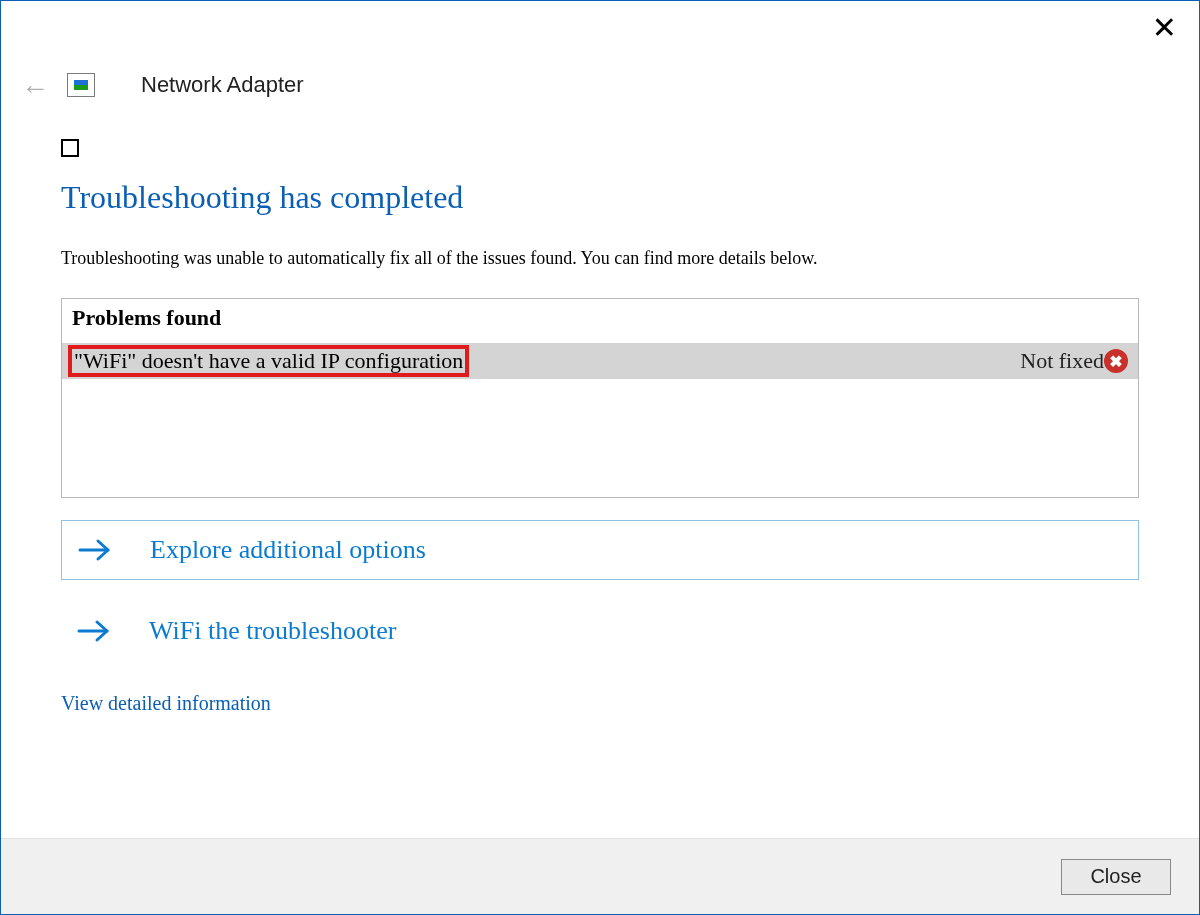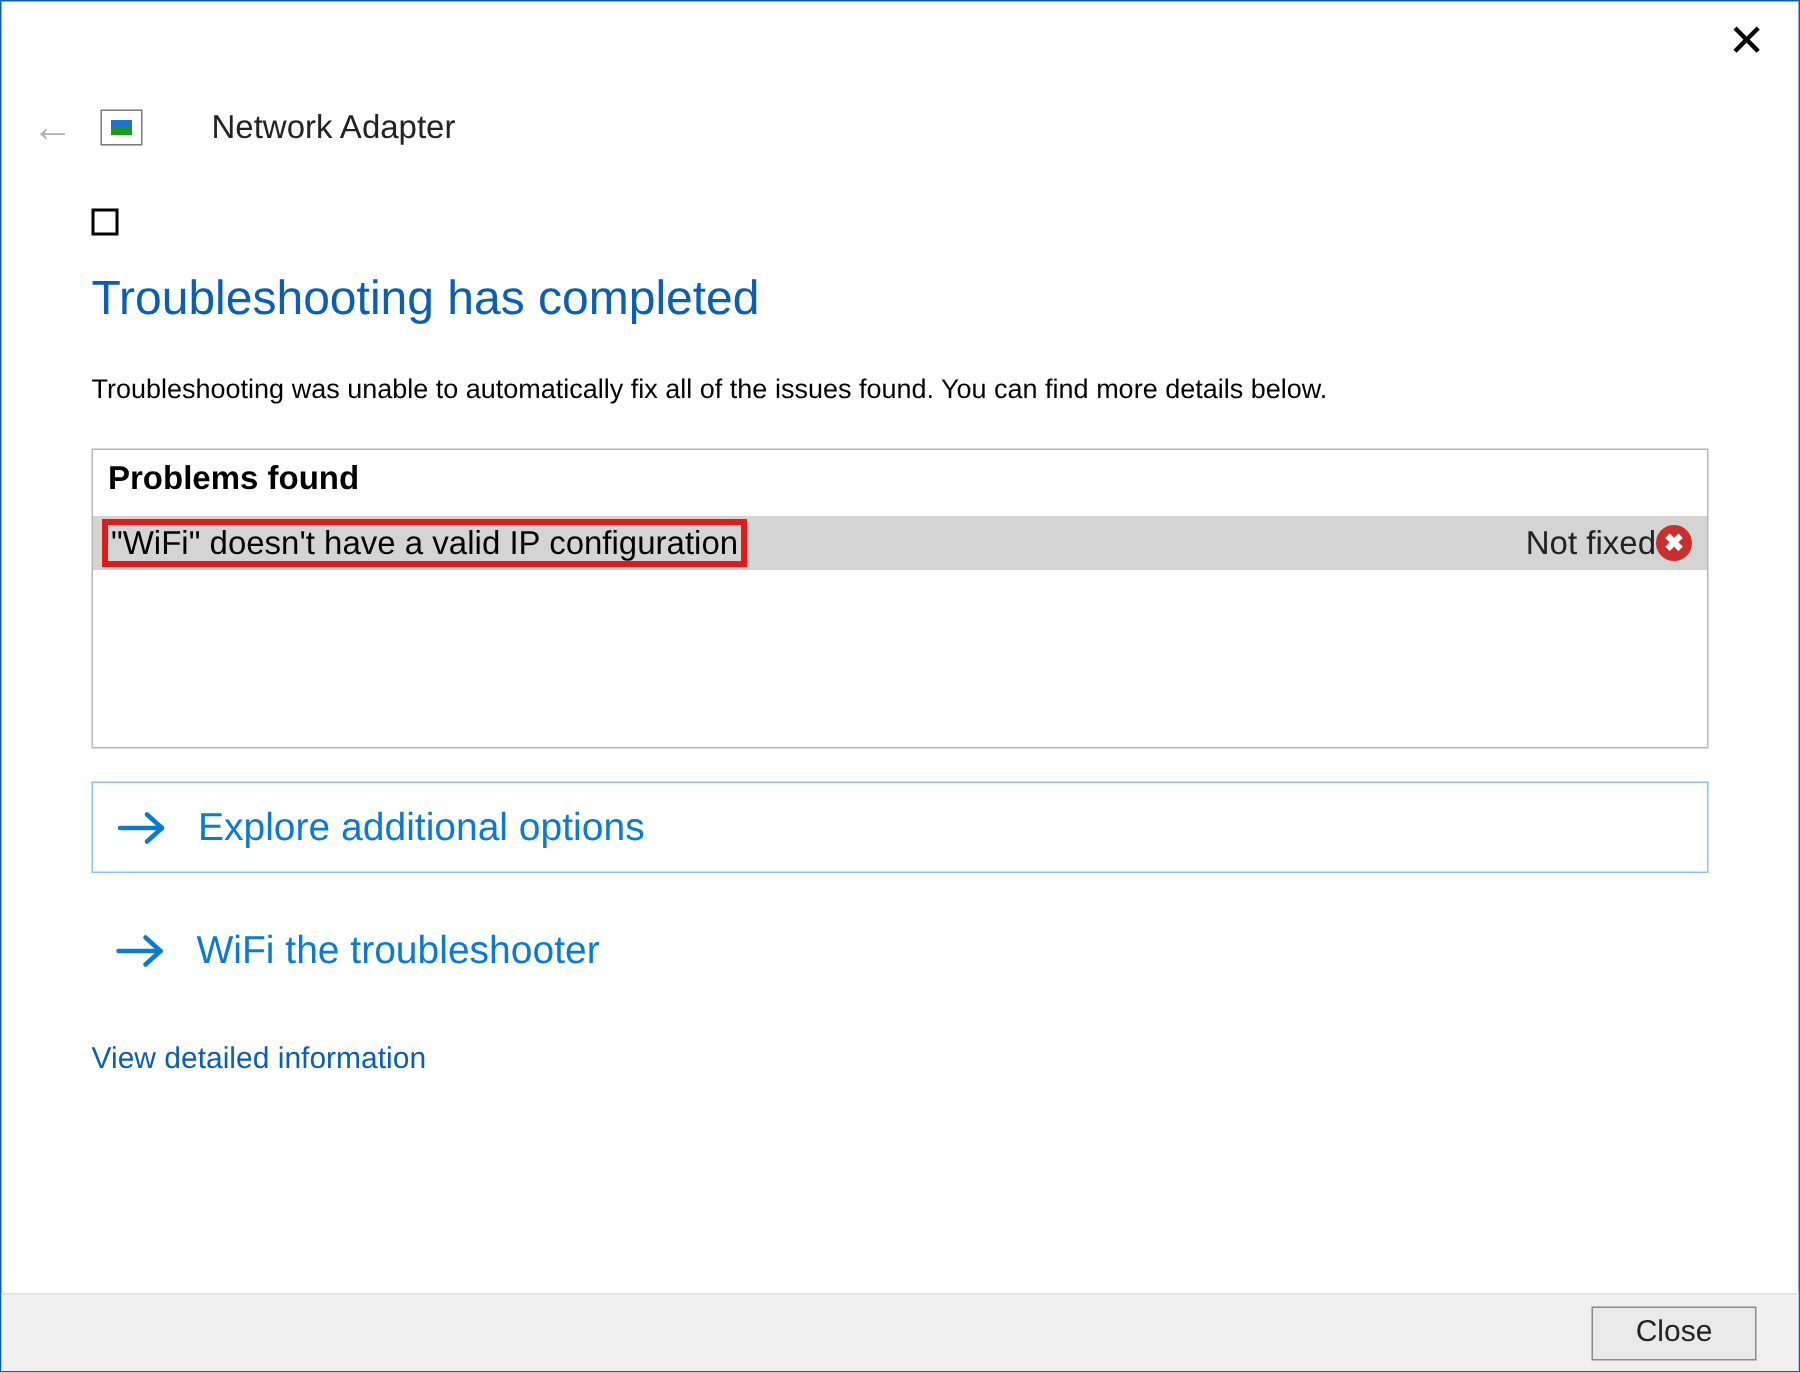--- a/index.html
+++ b/index.html
@@ -3,37 +3,37 @@
 <meta charset="utf-8">
 <style>
   html,body{margin:0;padding:0;background:#fff;font-family:"Segoe UI",Tahoma,Arial,sans-serif;color:#000;}
   .window{box-sizing:border-box;width:1200px;height:915px;border:1px solid #0a5fb4;position:relative;display:flex;flex-direction:column;}
   .close-x{position:absolute;top:12px;right:22px;font-size:30px;line-height:1;color:#000;cursor:pointer;}
   .header-row{display:flex;align-items:center;gap:18px;margin:70px 0 0 20px;}
   .back-arrow{color:#b0b0b0;font-size:28px;line-height:1;}
   .adapter-icon{width:26px;height:22px;border:1px solid #7a7a7a;display:inline-flex;align-items:center;justify-content:center;background:#fff;}
   .adapter-icon-inner{width:14px;height:10px;background:linear-gradient(#1e6fd6,#1e6fd6 50%,#1a9c1a 50%,#1a9c1a);}
   .header-title{font-size:22px;color:#222;margin-left:28px;}
-  .content{margin:40px 60px 0 60px;flex:1;}
+  .content{margin:40px 60px 0 60px;flex:1;font-family:Liberation Serif, serif;}
   .square-icon{display:inline-block;width:14px;height:14px;border:2px solid #000;margin-bottom:10px;}
   .main-title{color:#0a5fb4;font-size:32px;font-weight:400;margin:8px 0 30px 0;}
   .description{font-size:18px;line-height:1.35;margin:0 0 28px 0;}
   .problems-box{border:1px solid #b6b6b6;height:200px;box-sizing:border-box;}
   .problems-header{font-weight:700;font-size:22px;padding:6px 10px 12px 10px;}
   .problem-row{display:flex;align-items:center;background:#d4d4d4;height:36px;padding:0 10px 0 0;}
   .problem-name-wrap{padding:2px 6px;}
   .problem-name-box{border:4px solid #e11b1b;display:inline-block;line-height:1.1;padding:0 2px;font-size:22px;}
   .problem-status{margin-left:auto;font-size:22px;color:#222;}
   .error-icon{width:24px;height:24px;border-radius:50%;background:#c9302c;display:inline-flex;align-items:center;justify-content:center;color:#fff;font-weight:700;font-size:16px;}
-  .option-row{display:flex;align-items:center;gap:18px;font-size:26px;color:#0a7bd1;margin:22px 0;padding:14px 14px;box-sizing:border-box;cursor:pointer;}
+  .option-row{display:flex;align-items:center;gap:36px;font-size:26px;color:#0a7bd1;margin:22px 0;padding:14px 14px;box-sizing:border-box;cursor:pointer;}
   .option-selected{border:1px solid #8fc0e6;}
   .arrow-right{width:38px;display:inline-flex;align-items:center;justify-content:center;}
   .arrow-right svg{width:34px;height:24px;}
   .detail-link{color:#0a5fb4;font-size:20px;margin-top:10px;display:inline-block;cursor:pointer;}
-  .footer{height:52px;background:#f0f0f0;border-top:1px solid #e1e1e1;display:flex;align-items:center;justify-content:flex-end;padding-right:28px;box-sizing:border-box;}
+  .footer{height:76px;background:#f0f0f0;border-top:1px solid #e1e1e1;display:flex;align-items:center;justify-content:flex-end;padding-right:28px;box-sizing:border-box;}
   .close-btn{min-width:110px;height:36px;border:1px solid #8a8a8a;background:#e9e9e9;font-size:20px;color:#222;cursor:pointer;}
 </style>
 </head>
 <body>
 
 <div class="window">
 
   <span class="close-x">✕</span>
 
   <div class="header-row">

